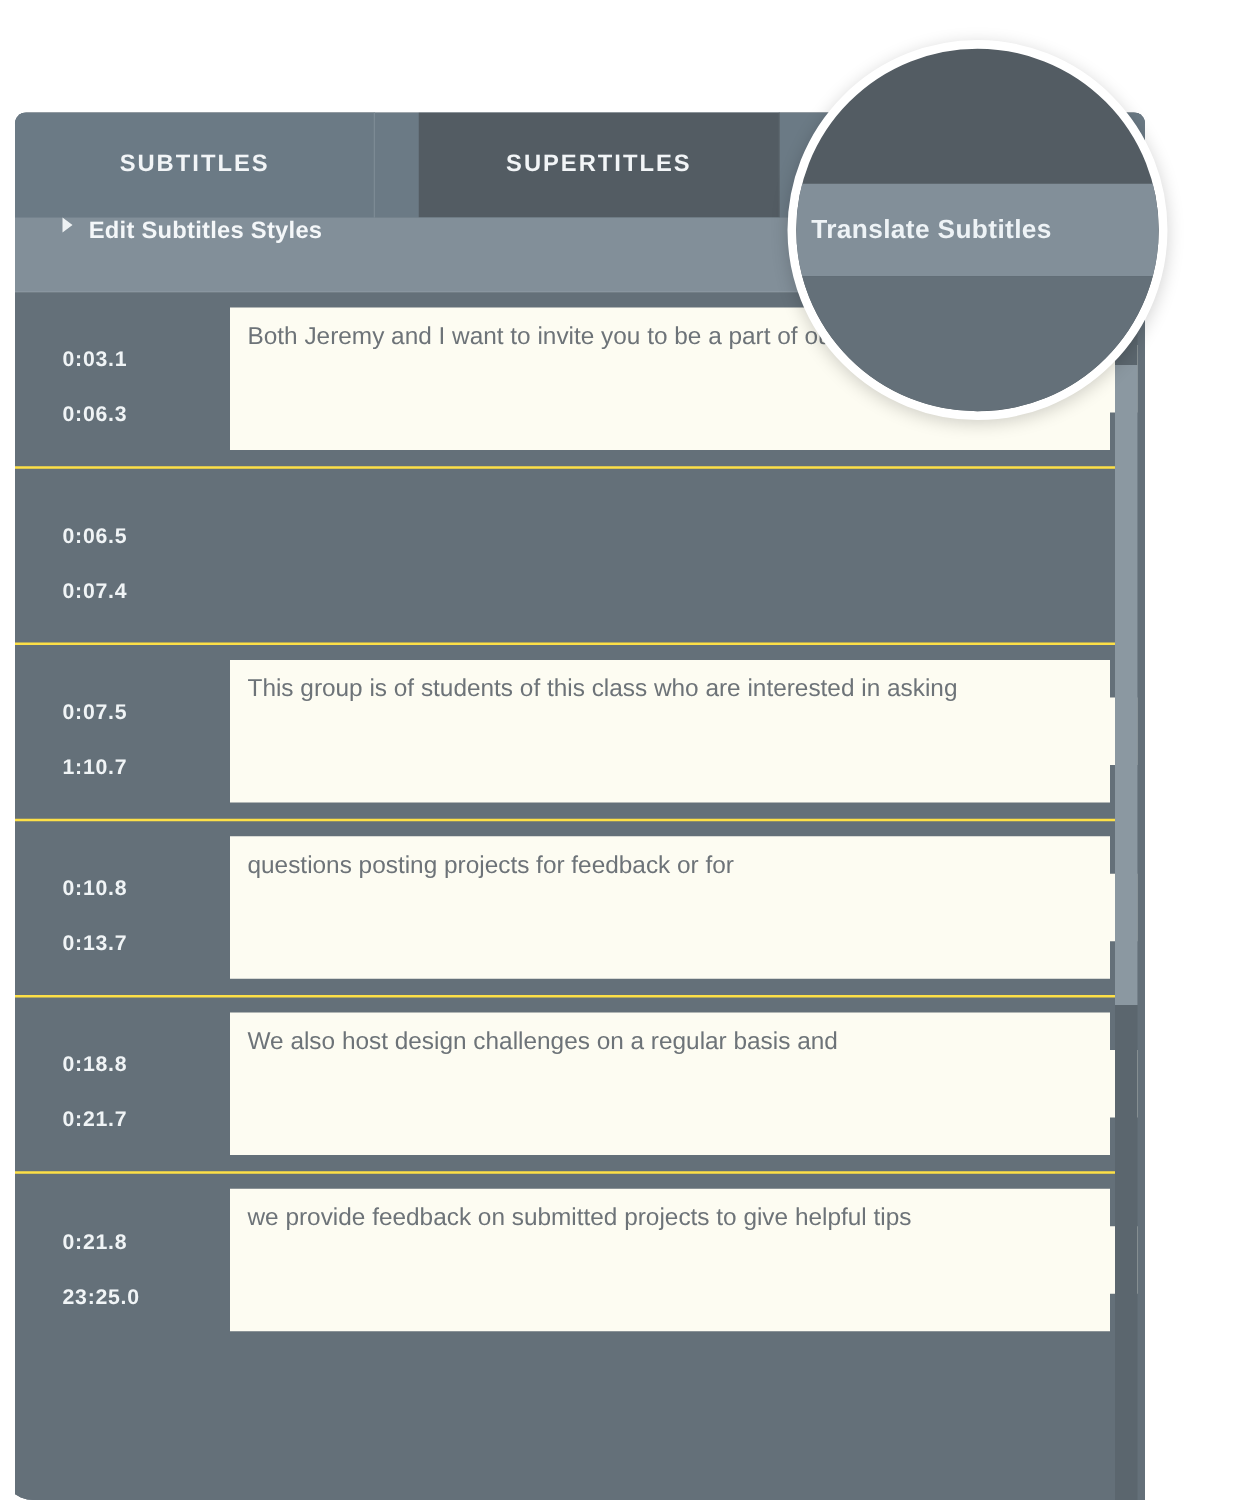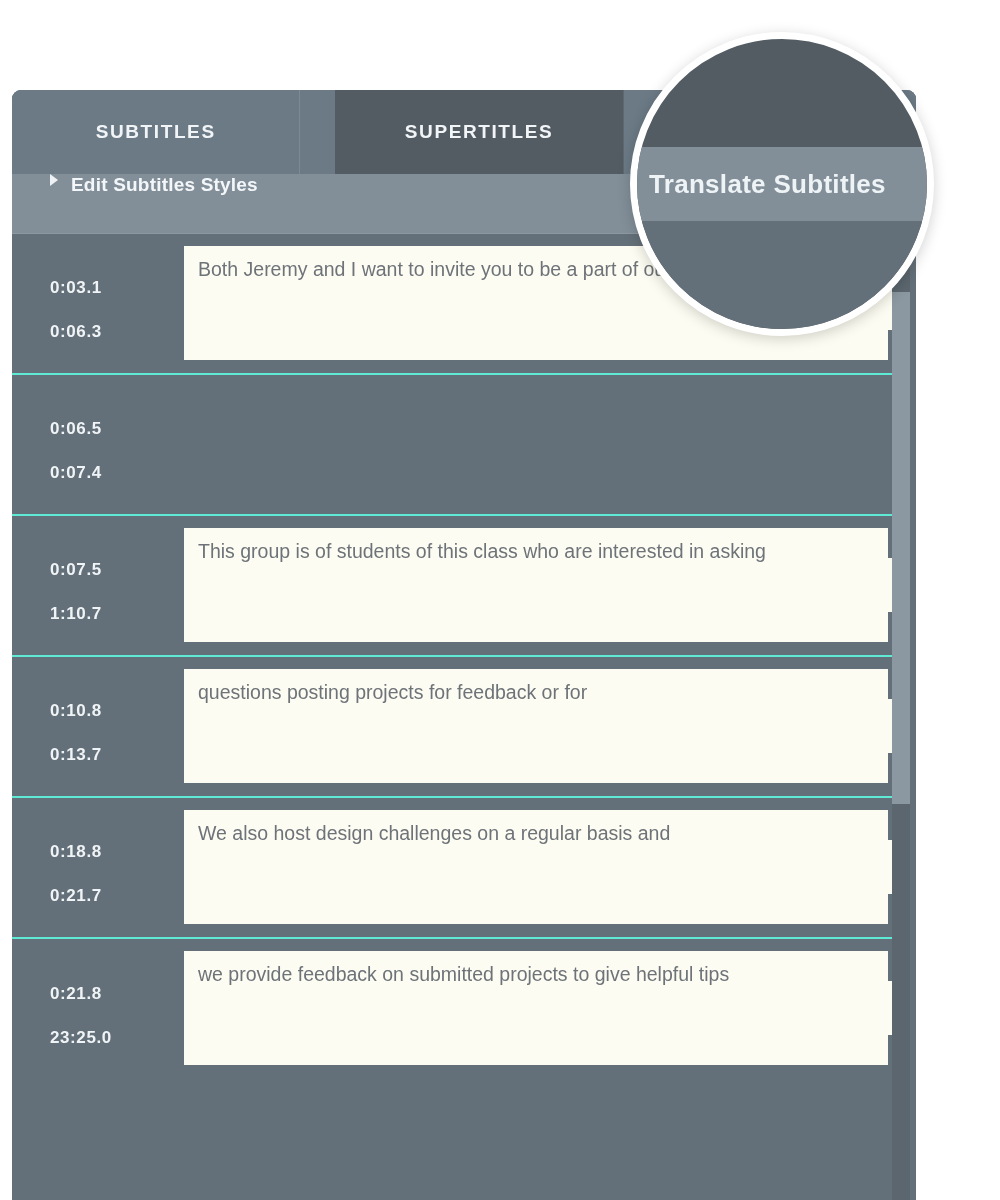--- a/index.html
+++ b/index.html
@@ -11,20 +11,21 @@
     font-family: "Liberation Sans", sans-serif;
     overflow: hidden;
   }
 
   #stage {
     position: relative;
     width: 1000px;
     height: 1200px;
     background: #ffffff;
     overflow: hidden;
+    border-radius: 27px;
   }
 
   
   #panel {
     position: absolute;
     left: 12px;
     top: 90px;
     width: 904px;
     height: 1110px;
     background: #647079;
@@ -96,21 +97,21 @@
   #list {
     position: absolute;
     left: 0; top: 0;
     width: 890px;
   }
 
   .row {
     position: relative;
     display: flex;
     height: 141px;
-    border-bottom: 2px solid #5eead4;
+    border-bottom: 2px solid #fde047;
     padding-top: 12px;
   }
   .row:last-child { border-bottom: none; }
 
   .times {
     width: 162px;
     flex: 0 0 162px;
     display: flex;
     flex-direction: column;
     justify-content: center;
@@ -229,21 +230,21 @@
   }
   #magtext {
     position: absolute;
     left: 12px;
     top: 108px;
     width: 290px;
     height: 74px;
     display: flex;
     align-items: center;
     color: #eef3f6;
-    font-size: 26px;
+    font-size: 21px;
     font-weight: bold;
     letter-spacing: 0.3px;
     white-space: nowrap;
     user-select: none;
   }
 </style>
 </head>
 <body>
 
 <div id="stage">

